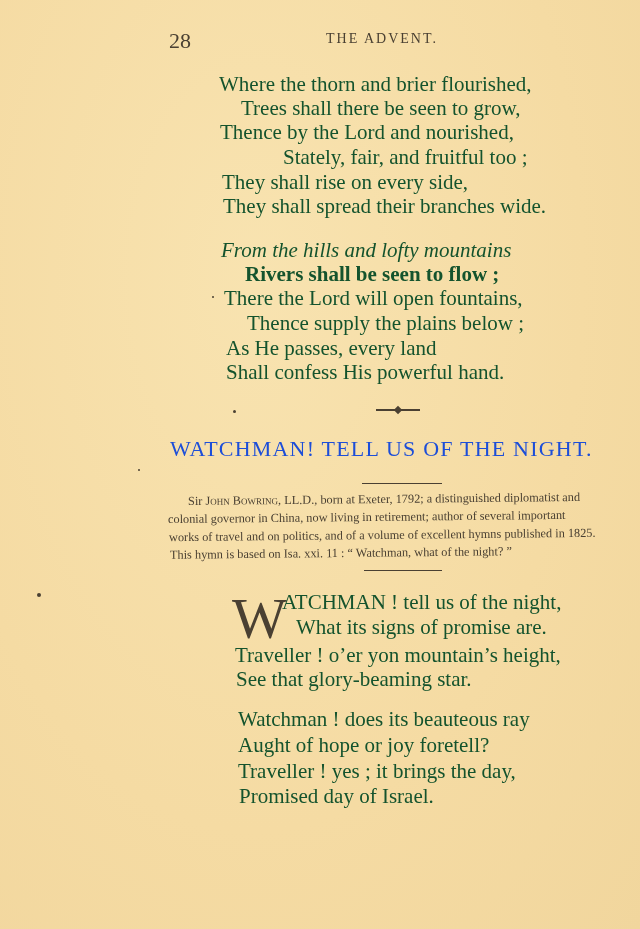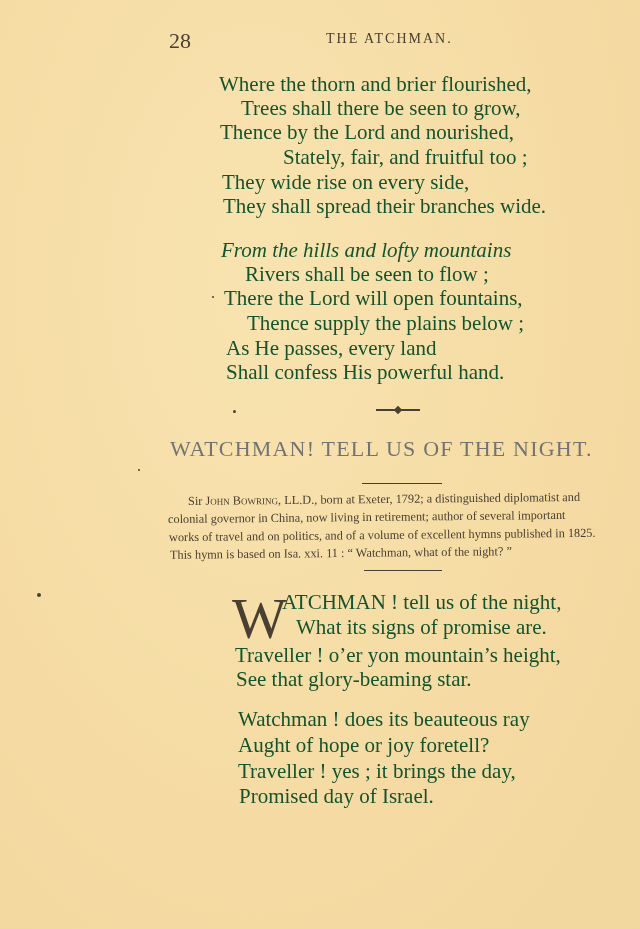--- a/index.html
+++ b/index.html
@@ -11,48 +11,48 @@
     color: #4a4032;
     position: relative;
   }
   .page { position: absolute; left: 16px; top: 0; width: 640px; height: 778px; }
   .page-number { position: absolute; left: 153px; top: 28px; font-size: 22px; color: #4a4032; }
   .running-head { position: absolute; left: 310px; top: 31px; font-size: 14px; letter-spacing: 2px; color: #4a4032; }
   .stanza { position: absolute; left: 0; }
   .line { position: absolute; white-space: nowrap; font-size: 21px; color: #14532d; }
   .ornament { position: absolute; left: 360px; top: 409px; width: 44px; height: 2px; background: #4a4032; }
   .ornament::after { content: ""; position: absolute; left: 19px; top: -2.5px; width: 6px; height: 6px; background: #4a4032; transform: rotate(45deg); }
-  .title { position: absolute; left: 154px; top: 436px; font-size: 22px; letter-spacing: 1.2px; color: #737373; white-space: nowrap; }
+  .title { position: absolute; left: 154px; top: 436px; font-size: 22px; letter-spacing: 1.2px; color: #1d4ed8; white-space: nowrap; }
   .rule1 { position: absolute; left: 346px; top: 483px; width: 80px; height: 1px; background: #4a4032; }
   .rule2 { position: absolute; left: 348px; top: 570px; width: 78px; height: 1px; background: #4a4032; }
   .bio { position: absolute; left: 0; top: 0; }
   .bio .bline { position: absolute; white-space: nowrap; font-size: 12.3px; color: #4a4032; }
   .sc { font-variant: small-caps; }
   .dropcap { position: absolute; left: 216px; top: 590px; font-size: 58px; line-height: 58px; color: #4a4032; }
   .speck { position: absolute; width: 3px; height: 3px; border-radius: 50%; background: #4a4032; }
 </style>
 </head>
 <body>
 
 <div class="page">
   <div class="page-number">28</div>
-  <div class="running-head">THE ATCHMAN.</div>
+  <div class="running-head">THE ADVENT.</div>
 
   <div class="stanza">
     <div class="line" style="left:203px;top:72px;">Where the thorn and brier flourished,</div>
     <div class="line" style="left:225px;top:96px;">Trees shall there be seen to grow,</div>
     <div class="line" style="left:204px;top:120px;">Thence by the Lord and nourished,</div>
     <div class="line" style="left:226px;top:145px;margin-left:41px;">Stately, fair, and fruitful too ;</div>
-    <div class="line" style="left:206px;top:170px;">They wide rise on every side,</div>
+    <div class="line" style="left:206px;top:170px;">They shall rise on every side,</div>
     <div class="line" style="left:207px;top:194px;">They shall spread their branches wide.</div>
   </div>
 
   <div class="stanza">
     <div class="line" style="left:205px;top:238px;font-style:italic;">From the hills and lofty mountains</div>
-    <div class="line" style="left:229px;top:262px;">Rivers shall be seen to flow ;</div>
+    <div class="line" style="left:229px;top:262px;font-weight:bold;">Rivers shall be seen to flow ;</div>
     <div class="line" style="left:208px;top:286px;">There the Lord will open fountains,</div>
     <div class="line" style="left:231px;top:311px;">Thence supply the plains below ;</div>
     <div class="line" style="left:210px;top:336px;">As He passes, every land</div>
     <div class="line" style="left:210px;top:360px;">Shall confess His powerful hand.</div>
   </div>
 
   <div class="ornament"></div>
 
   <div class="title">WATCHMAN! TELL US OF THE NIGHT.</div>
   <div class="rule1"></div>

